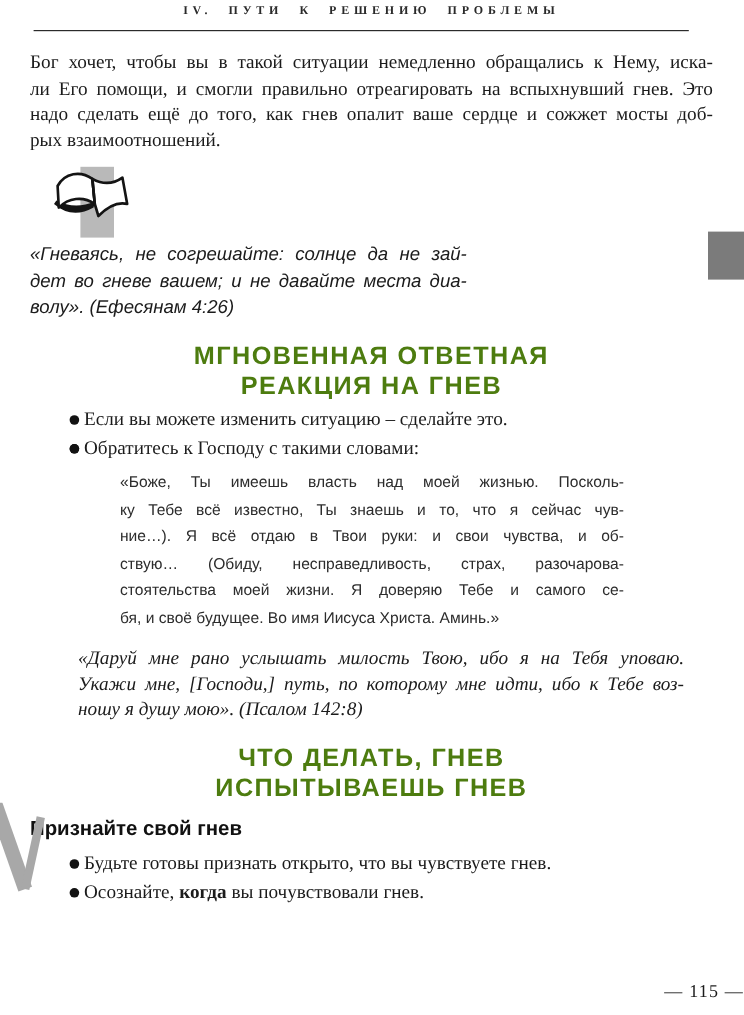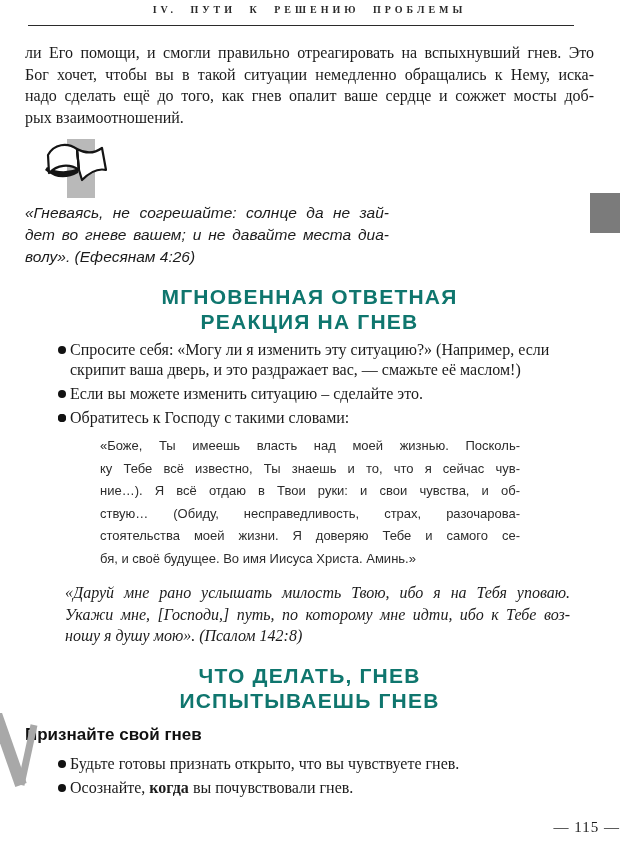--- a/index.html
+++ b/index.html
@@ -26,21 +26,21 @@
   .epigraph-icon-zone { flex:none; width:105px; position:relative; height:66px; }
   .epigraph-icon-zone svg { position:absolute; left:13px; top:1px; }
   .epigraph-text {
     width:364px; font-family:"Liberation Sans","DejaVu Sans",sans-serif;
     font-style:italic; font-size:15.5px; line-height:22px;
   }
 
   .section-title {
     margin-top:16px; font-family:"Liberation Sans","DejaVu Sans",sans-serif;
     font-weight:bold; font-size:21px; line-height:25px; letter-spacing:1.2px;
-    color:#0f766e;
+    color:#4d7c0f;
   }
 
   .blist { margin-top:6px; }
   .bitem { position:relative; padding-left:45px; margin-bottom:4px;
            font-size:16px; line-height:20px; }
   .dot { position:absolute; left:33px; top:6px; width:8px; height:8px;
          border-radius:50%; background:#121212; }
   .bold-word { font-weight:bold;text-align:right; }
 
   .prayer {
@@ -72,22 +72,22 @@
 <div class="page">
 
   <div class="side-tab"></div>
 
   <div class="content">
 
     <div class="running-head">IV. ПУТИ К РЕШЕНИЮ ПРОБЛЕМЫ</div>
     <div class="rule"></div>
 
     <div class="intro jlines">
+        <div>Бог хочет, чтобы вы в такой ситуации немедленно обращались к Нему, иска-</div>
         <div>ли Его помощи, и смогли правильно отреагировать на вспыхнувший гнев. Это</div>
-        <div>Бог хочет, чтобы вы в такой ситуации немедленно обращались к Нему, иска-</div>
         <div>надо сделать ещё до того, как гнев опалит ваше сердце и сожжет мосты доб-</div>
         <div>рых взаимоотношений.</div>
       </div>
 
     <div class="epigraph">
       <div class="epigraph-icon-zone">
         <svg width="82" height="64" viewBox="0 0 82 64" aria-hidden="true">
           <rect x="29" y="2" width="28" height="59" fill="#b9b9b9"></rect>
           <path d="M7 33 Q22 46 40 36 L41 31 Q24 38 9 30 Z" fill="#141414"></path>
           <path d="M10 18 C16 7 29 5 39 12 L41 33 C31 26 19 28 11 36 Z" fill="#ffffff" stroke="#141414" stroke-width="2.2" stroke-linejoin="round"></path>
@@ -101,24 +101,20 @@
           <div>волу».  (Ефесянам 4:26)</div>
         </div>
     </div>
 
     <div class="section-title center-lines">
         <div>МГНОВЕННАЯ ОТВЕТНАЯ</div>
         <div>РЕАКЦИЯ НА ГНЕВ</div>
       </div>
 
     <div class="blist">
-      <div class="bitem">
-        <span class="dot"></span>
-        <span>Спросите себя: «Могу ли я изменить эту ситуацию?» (Например, если скрипит ваша дверь, и это раздражает вас, — смажьте её маслом!)</span>
-      </div>
       <div class="bitem">
         <span class="dot"></span>
         <span>Если вы можете изменить ситуацию – сделайте это.</span>
       </div>
       <div class="bitem">
         <span class="dot"></span>
       </div>
       <div class="bitem">
         <span class="dot"></span>
         <span>Обратитесь к Господу с такими словами:</span>

